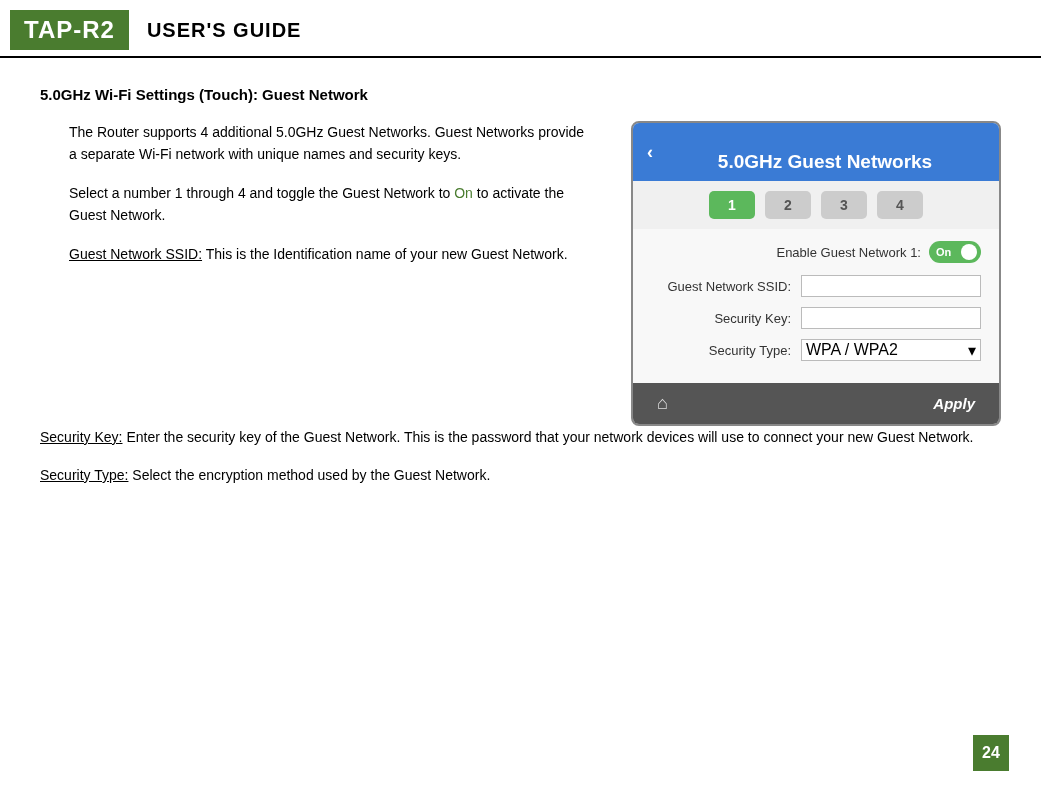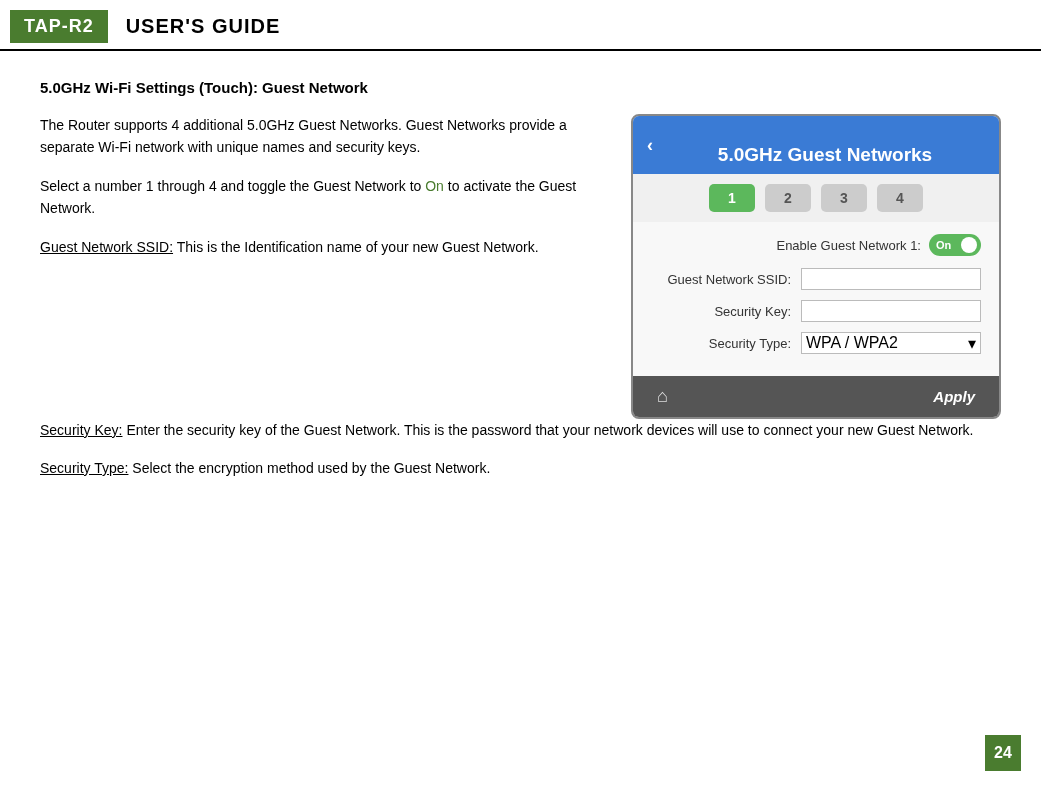--- a/index.html
+++ b/index.html
@@ -19,21 +19,21 @@
       border-bottom: 2px solid #000;
       padding-bottom: 6px;
       margin-bottom: 0;
       padding-top: 10px;
       padding-left: 10px;
     }
     .header-brand {
       background: #4a7c2f;
       color: #fff;
       font-weight: bold;
-      font-size: 18px;
+      font-size: 24px;
       padding: 6px 14px;
       letter-spacing: 1px;
     }
     .header-title {
       font-size: 20px;
       font-weight: bold;
       margin-left: 18px;
       letter-spacing: 1px;
     }
 
@@ -57,20 +57,21 @@
     }
 
     .text-col {
       flex: 1;
       font-size: 14px;
       line-height: 1.6;
     }
 
     .text-col p {
       margin-bottom: 16px;
+      margin-left: 29px;
     }
 
     .text-col .highlight-on {
       color: #4a7c2f;
       font-weight: normal;
     }
 
     .underline-term {
       text-decoration: underline;
     }
@@ -252,21 +253,21 @@
     }
 
     .bottom-text p {
       margin-bottom: 14px;
     }
 
     
     .page-number {
       position: absolute;
       bottom: 20px;
-      right: 20px;
+      right: 32px;
       background: #4a7c2f;
       color: #fff;
       width: 36px;
       height: 36px;
       display: flex;
       align-items: center;
       justify-content: center;
       font-size: 16px;
       font-weight: bold;
     }

